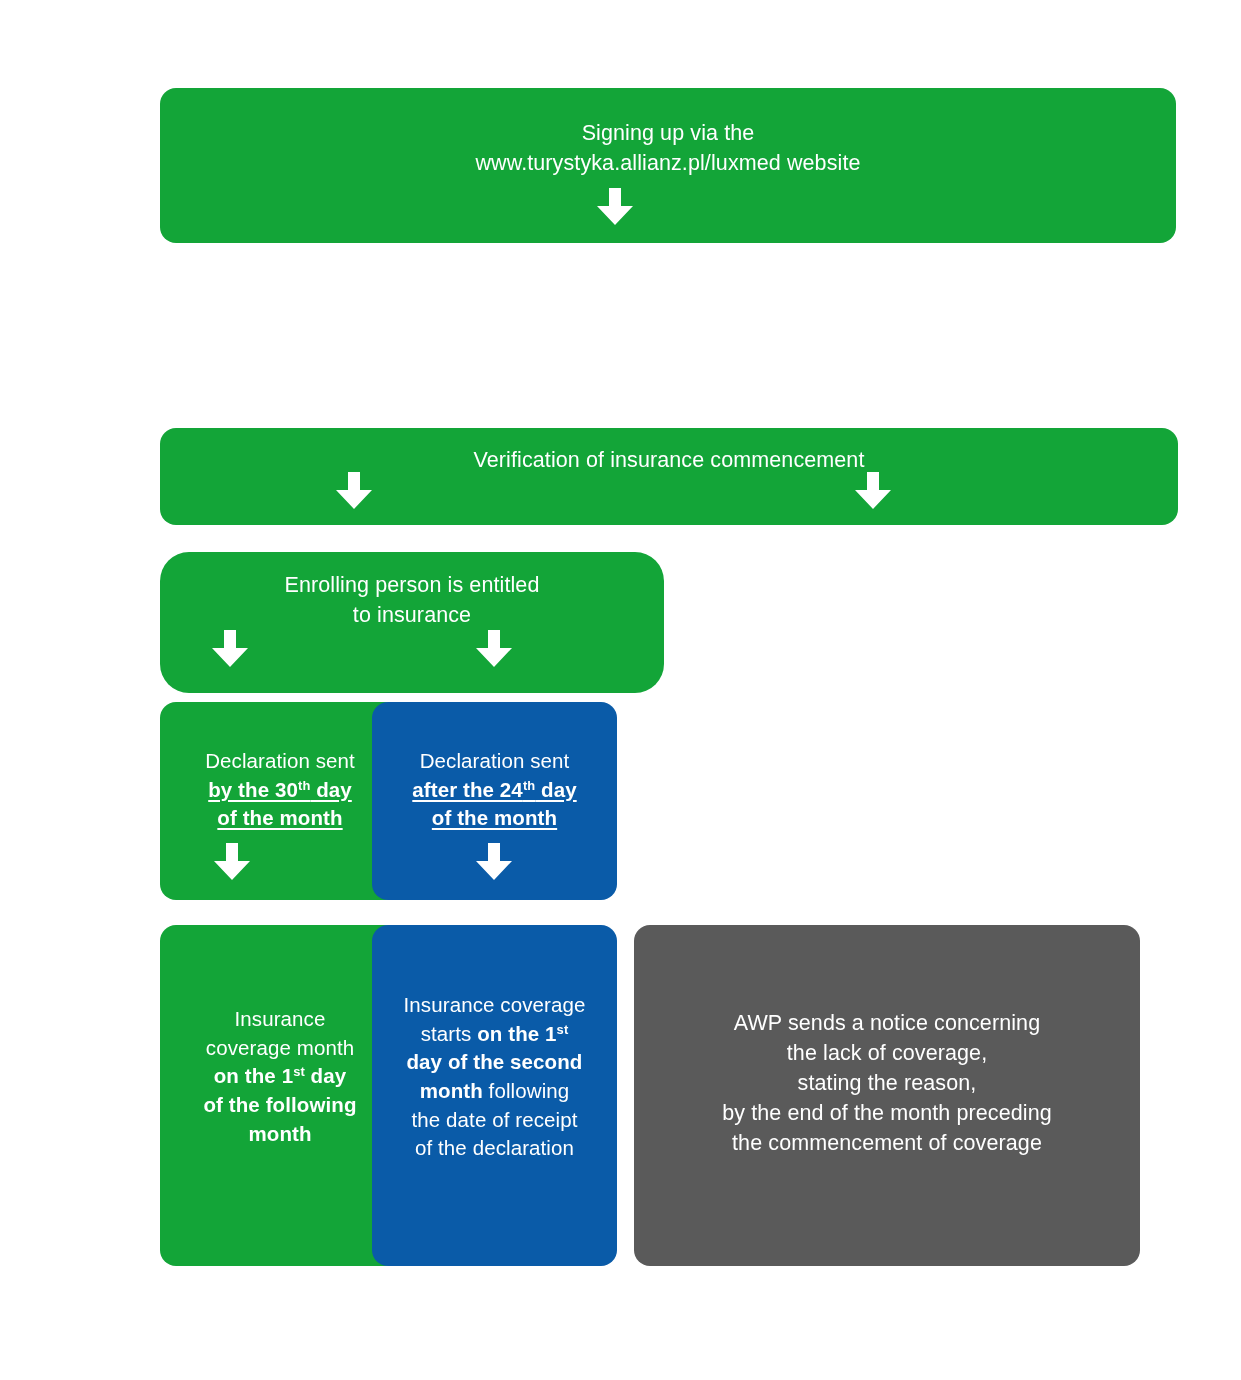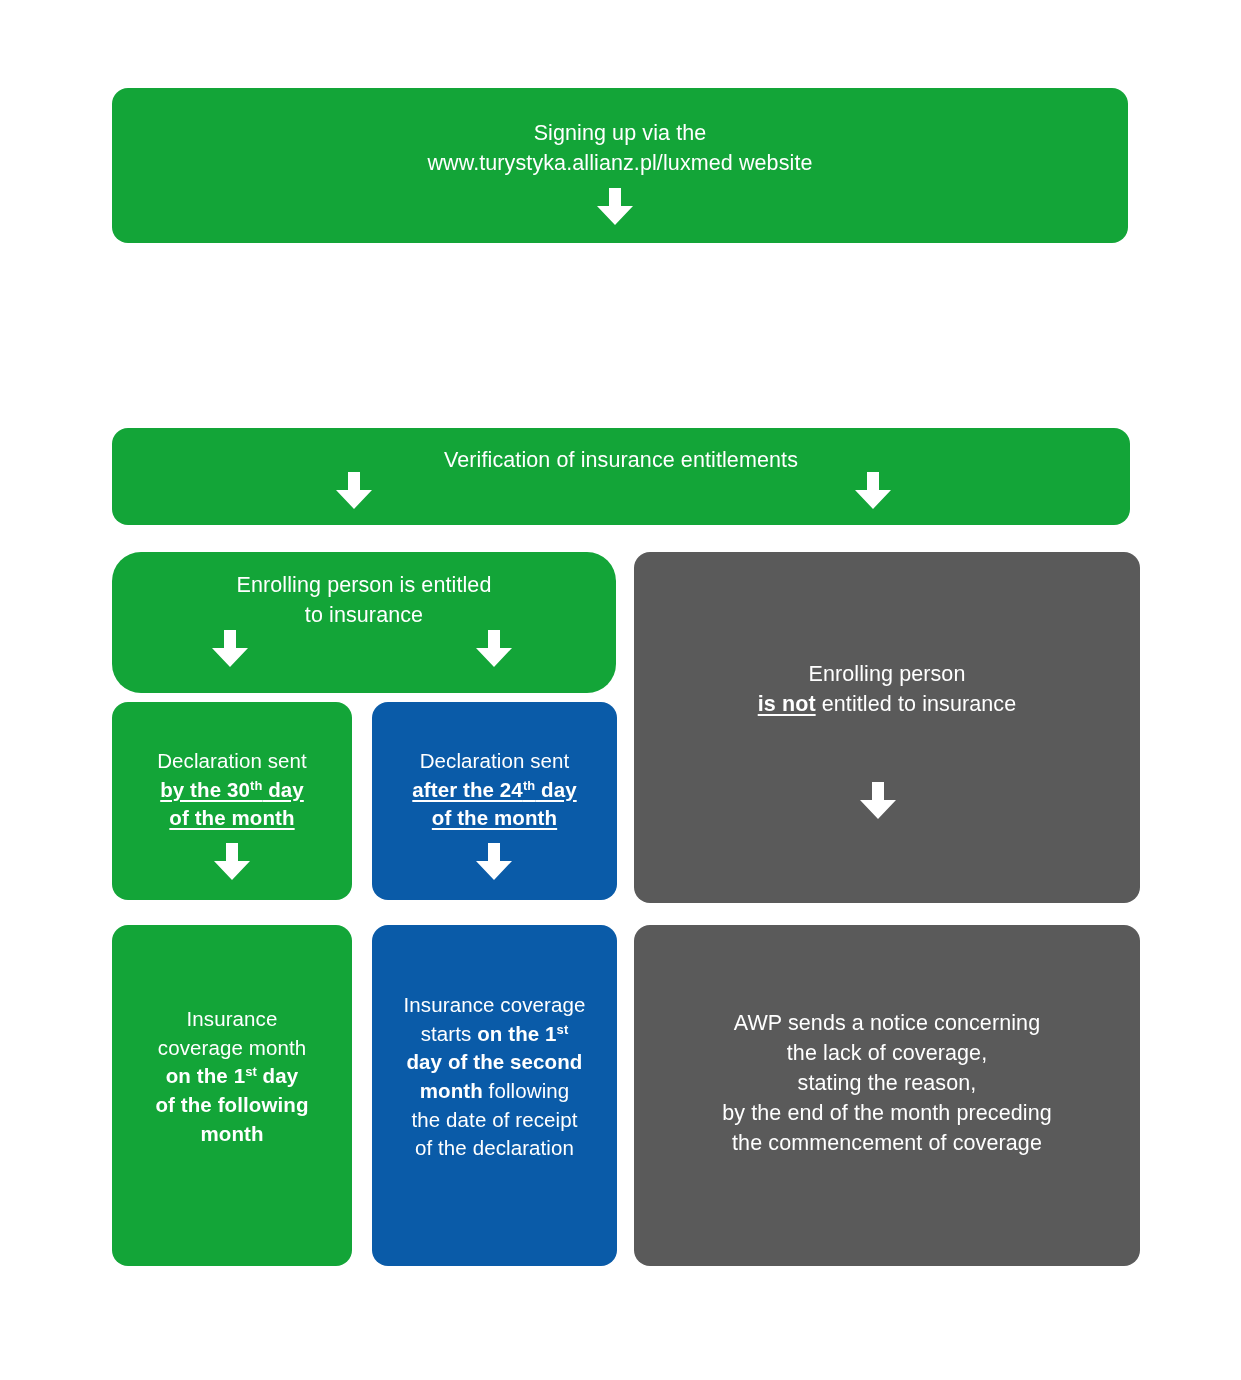--- a/index.html
+++ b/index.html
@@ -36,21 +36,21 @@
     letter-spacing: 0.1px;
     font-weight: 400;
     -webkit-font-smoothing: antialiased;
   }
   .node .txt {
     white-space: pre-line;
     width: 100%;
     padding: 0 10px;
     box-sizing: border-box;
   }
-  .green { background: #13a538; }
+  .green { background: #13a538; margin-left: 48px; }
   .blue  { background: #0a5ba8; }
   .gray  { background: #5a5a5a; }
 
   .b   { font-weight: 700; }
   .bu  { font-weight: 700; text-decoration: underline; text-underline-offset: 3px; }
   sup  { font-size: 0.63em; line-height: 0; vertical-align: 0.52em; }
 
   
   .arrow {
     position: absolute;
@@ -109,21 +109,21 @@
       </svg>
   </div>
 
   <div class="arrow" id="a-confirm">
     <svg viewBox="0 0 40 38" xmlns="http://www.w3.org/2000/svg">
         <path d="M14 0 H26 V18 H38 L20 37 L2 18 H14 Z" fill="#ffffff"></path>
       </svg>
   </div>
 
   <div class="node green" id="n-verify">
-    <div class="txt">Verification of insurance entitlements</div>
+    <div class="txt">Verification of insurance commencement</div>
   </div>
   <div class="arrow" id="a-verify-l">
     <svg viewBox="0 0 40 38" xmlns="http://www.w3.org/2000/svg">
         <path d="M14 0 H26 V18 H38 L20 37 L2 18 H14 Z" fill="#ffffff"></path>
       </svg>
   </div>
   <div class="arrow" id="a-verify-r">
     <svg viewBox="0 0 40 38" xmlns="http://www.w3.org/2000/svg">
         <path d="M14 0 H26 V18 H38 L20 37 L2 18 H14 Z" fill="#ffffff"></path>
       </svg>
@@ -137,23 +137,20 @@
     <svg viewBox="0 0 40 38" xmlns="http://www.w3.org/2000/svg">
         <path d="M14 0 H26 V18 H38 L20 37 L2 18 H14 Z" fill="#ffffff"></path>
       </svg>
   </div>
   <div class="arrow" id="a-entitled-r">
     <svg viewBox="0 0 40 38" xmlns="http://www.w3.org/2000/svg">
         <path d="M14 0 H26 V18 H38 L20 37 L2 18 H14 Z" fill="#ffffff"></path>
       </svg>
   </div>
 
-  <div class="node gray" id="n-notentitled">
-    <div class="txt"><span>Enrolling person</span><br><span class="bu">is not</span><span> entitled to insurance</span></div>
-  </div>
   <div class="arrow" id="a-notentitled">
     <svg viewBox="0 0 40 38" xmlns="http://www.w3.org/2000/svg">
         <path d="M14 0 H26 V18 H38 L20 37 L2 18 H14 Z" fill="#ffffff"></path>
       </svg>
   </div>
 
   <div class="node green" id="n-by24">
     <div class="txt"><span>Declaration sent</span><br><span class="bu"><span>by the 30</span><sup>th</sup><span> day</span></span><br><span class="bu">of the month</span></div>
   </div>
   <div class="arrow" id="a-by24">

